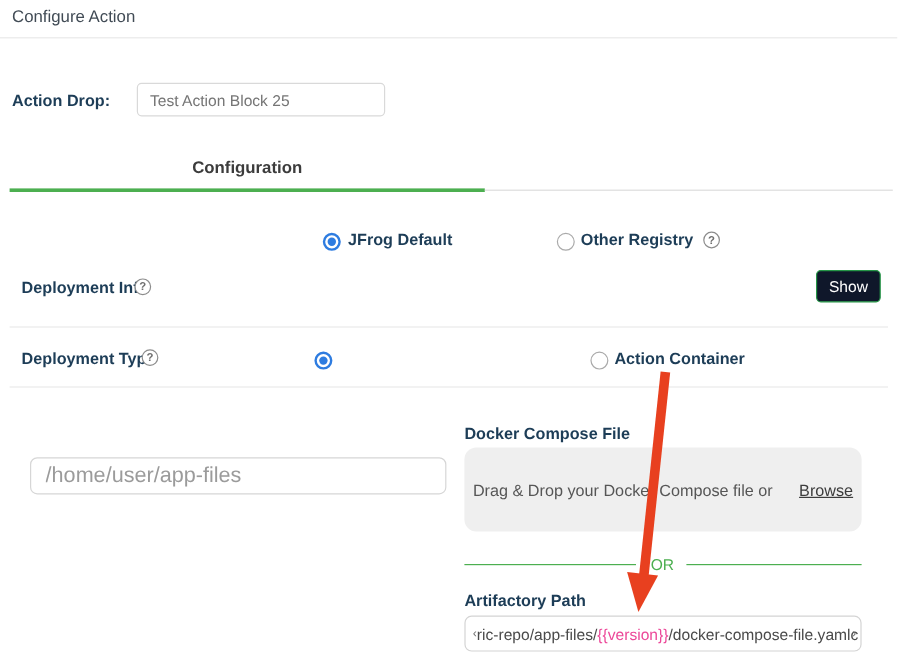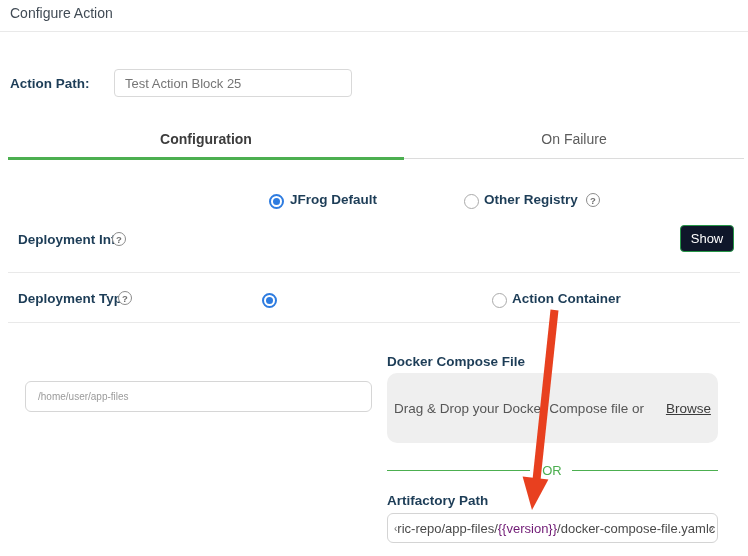--- a/index.html
+++ b/index.html
@@ -11,21 +11,21 @@
   .abs { position:absolute; }
   .divider { height:1px; background:#e9e9e9; }
 
   .page-title { left:10px; top:5px; font-size:14px; color:#414b55; font-weight:500; }
   .hr-header { left:0; top:31px; width:748px; }
 
   .navy-label { color:#1d3d57; font-weight:700; font-size:13.5px; white-space:nowrap; }
 
   .an-label { left:10px; top:76px; }
   .an-input {
-    left:114px; top:69px; width:238px; height:28px;
+    left:114px; top:69px; width:207px; height:28px;
     border:1px solid #d9d9d9; border-radius:4px; padding:0 10px;
     font-family:"Liberation Sans", sans-serif; font-size:13px; color:#757575; outline:none;
   }
 
   .tab { top:131px; text-align:center; font-size:14px; cursor:pointer; }
   .tab-config { left:8px; width:396px; color:#3c3c3c; font-weight:600; }
   .tab-onfail { left:404px; width:340px; color:#5c5c5c; font-weight:400; }
   .tab-underline-active { left:8px; top:157px; width:396px; height:3px; background:#4caf50; }
   .tab-underline-rest { left:404px; top:158px; width:340px; height:1px; background:#dcdcdc; }
 
@@ -41,21 +41,21 @@
   }
 
   .show-btn {
     left:680px; top:225px; width:54px; height:27px;
     background:#0f172a; color:#ffffff; border:1px solid #259647; border-radius:4px;
     font-family:"Liberation Sans", sans-serif; font-size:13px; cursor:pointer;
   }
 
   .text-input {
     border:1px solid #d6d6d6; border-radius:6px; background:#fff;
-    font-family:"Liberation Sans", sans-serif; font-size:10px; outline:none;
+    font-family:"Liberation Sans", sans-serif; font-size:18px; outline:none;
   }
   .dest-input { left:25px; top:381px; width:347px; height:31px; padding:0 12px; color:#555; }
   .dest-input::placeholder { color:#9b9b9b; opacity:1; }
 
   .dropzone {
     left:387px; top:373px; width:331px; height:70px;
     background:#efefef; border-radius:10px;
     display:flex; align-items:center; justify-content:center;
     font-size:13.5px; color:#565656; cursor:pointer;
   }
@@ -67,38 +67,37 @@
   .or-text { left:532px; top:463px; width:40px; text-align:center; font-size:13px; color:#4caf50; }
 
   .art-label { left:387px; top:493px; }
   .art-input {
     left:387px; top:513px; width:331px; height:30px;
     border:1px solid #d4d4d4; border-radius:6px; background:#fff;
     display:flex; align-items:center; padding:0 6px;
     font-size:13px; color:#4a4a4a; white-space:nowrap; overflow:hidden; cursor:text;
   }
   .art-clip { font-size:10px; color:#6a6a6a; align-self:center; }
-  .art-version { color:#701a75; }
+  .art-version { color:#ec4899; }
   .caret { display:inline-block; width:1.5px; height:14px; background:#444; margin-left:-5px; }
 
   .arrow-svg { left:505px; top:298px; width:80px; height:222px; pointer-events:none; }
 </style>
 </head>
 <body>
 
 <div class="screen">
 
   <div class="abs page-title">Configure Action</div>
   <div class="abs divider hr-header"></div>
 
-  <div class="abs navy-label an-label">Action Path:</div>
+  <div class="abs navy-label an-label">Action Drop:</div>
   <input class="abs an-input" type="text" value="Test Action Block 25" style="">
 
   <div class="abs tab tab-config">Configuration</div>
-  <div class="abs tab tab-onfail">On Failure</div>
   <div class="abs tab-underline-active"></div>
   <div class="abs tab-underline-rest"></div>
 
   <div class="abs radio checked" style="left:269px; top:194px;"></div>
   <div class="abs navy-label" style="left:290px; top:192px;">JFrog Default</div>
   <div class="abs radio unchecked" style="left:464px; top:194px;"></div>
   <div class="abs navy-label" style="left:484px; top:192px;">Other Registry</div>
   <span class="abs help-icon" style="left:586px; top:193px;">?</span>
 
   <div class="abs navy-label" style="left:18px; top:232px;">Deployment Info</div>

